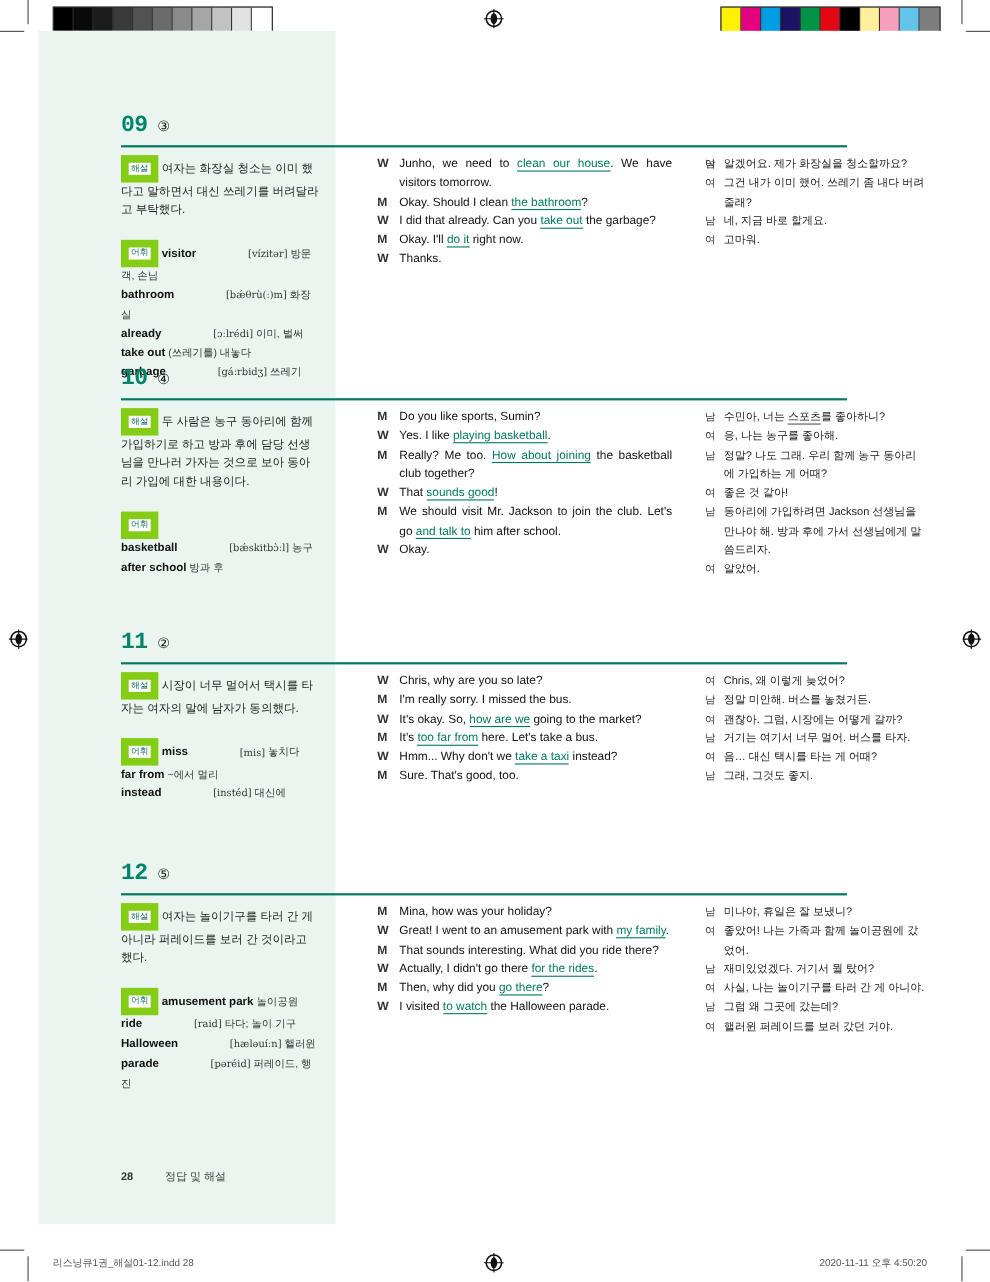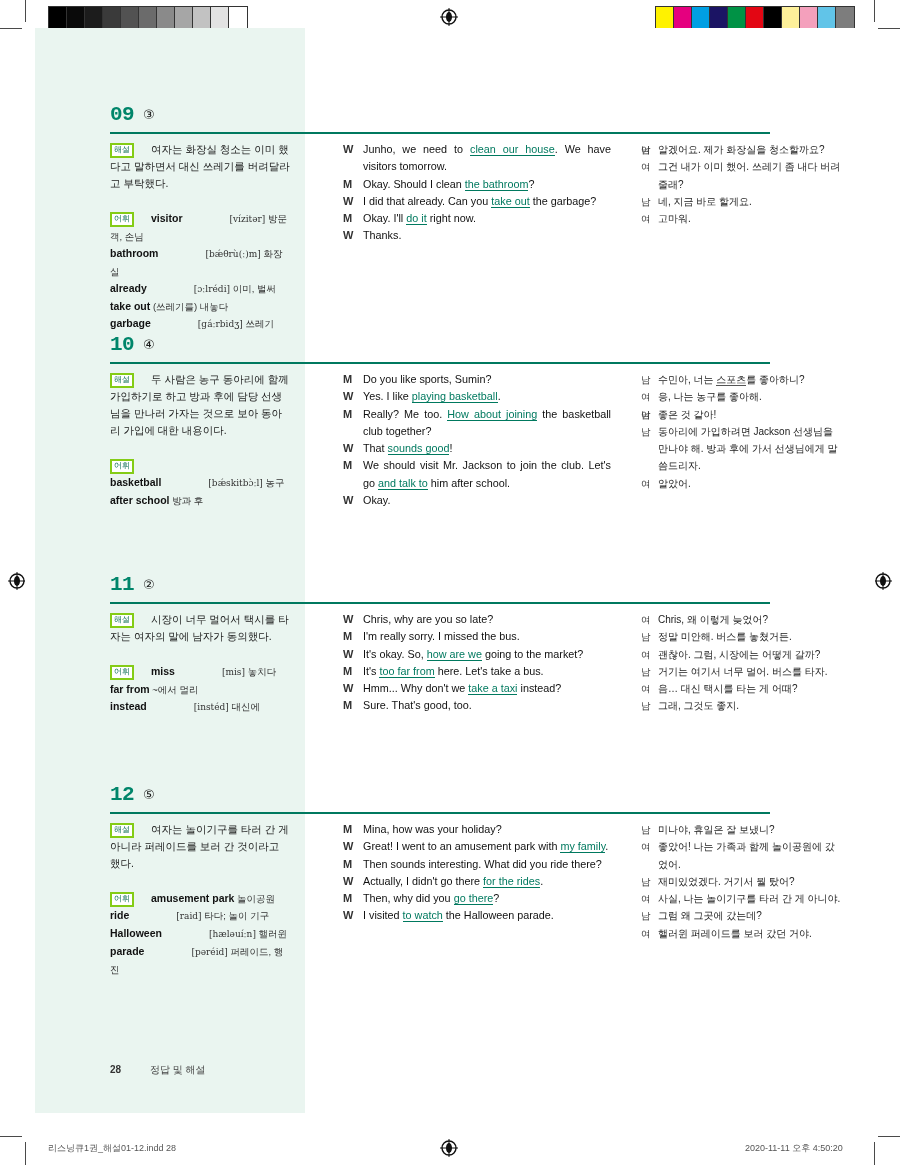--- a/index.html
+++ b/index.html
@@ -64,26 +64,26 @@
 
   .cols { position:absolute; left:0; top:38px; width:850px; }
 
   
   .col-left {
     position:absolute; left:85px; top:0; width:180px;
     font-size:10.5px; line-height:17px; color:#1a1a1a;
   }
   .tag {
     display:inline-block;
-    border:2px solid #84cc16;
+    border:7px solid #84cc16;
     color:#0d6e55;
     font-size:8px;
     padding:0px 2px 1px 2px;
     line-height:10px;
-    margin-right:17px;
+    margin-right:3px;
     vertical-align:1.5px;
     background:#ffffff;
     white-space:nowrap;
   }
   .expl-text { display:inline; }
   .vocab { margin-top:18px; font-size:10.5px; line-height:17px; }
   .vword { font-weight:bold; color:#111; }
   .vipa { font-size:9px; color:#333; font-family:"DejaVu Serif",serif;padding-left:47px; }
   .vkor { font-size:9.5px; color:#333; }
 
@@ -250,21 +250,21 @@
             <div class="line"><span class="spk">M</span><span>Do you like sports, Sumin?</span></div>
             <div class="line"><span class="spk">W</span><span>Yes. I like </span><span class="hl">playing basketball</span><span>.</span></div>
             <div class="line"><span class="spk">M</span><span>Really? Me too. </span><span class="hl">How about joining</span><span> the basketball club together?</span></div>
             <div class="line"><span class="spk">W</span><span>That </span><span class="hl">sounds good</span><span>!</span></div>
             <div class="line"><span class="spk">M</span><span>We should visit Mr. Jackson to join the club. Let's go </span><span class="hl">and talk to</span><span> him after school.</span></div>
             <div class="line"><span class="spk">W</span><span>Okay.</span></div>
           </div>
           <div class="col-right">
             <div class="kline"><span class="kspk">남</span><span>수민아, 너는 </span><span class="khl">스포츠</span><span>를 좋아하니?</span></div>
             <div class="kline"><span class="kspk">여</span><span>응, 나는 농구를 좋아해.</span></div>
-            <div class="kline"><span class="kspk">남</span></div>
+            <div class="kline"><span class="kspk">남</span><span>정말? 나도 그래. 우리 함께 농구 동아리에 가입하는 게 어때?</span></div>
             <div class="kline"><span class="kspk">여</span><span>좋은 것 같아!</span></div>
             <div class="kline"><span class="kspk">남</span><span>동아리에 가입하려면 Jackson 선생님을 만나야 해. 방과 후에 가서 선생님에게 말씀드리자.</span></div>
             <div class="kline"><span class="kspk">여</span><span>알았어.</span></div>
           </div>
         </div>
       </div>
       <div class="qblock" style="top: 545px;">
         <div class="qhead">
           <div class="qnum">11</div>
           <div class="qans">②</div>
@@ -309,21 +309,21 @@
             <div class="vocab">
               <div><span class="tag">어휘</span><span class="vword">amusement park</span><span class="vkor"> 놀이공원</span></div>
               <div><span class="vword">ride</span><span class="vipa">[raid]</span><span class="vkor"> 타다; 놀이 기구</span></div>
               <div><span class="vword">Halloween</span><span class="vipa">[hæləuíːn]</span><span class="vkor"> 핼러윈</span></div>
               <div><span class="vword">parade</span><span class="vipa">[pəréid]</span><span class="vkor"> 퍼레이드, 행진</span></div>
             </div>
           </div>
           <div class="col-mid">
             <div class="line"><span class="spk">M</span><span>Mina, how was your holiday?</span></div>
             <div class="line"><span class="spk">W</span><span>Great! I went to an amusement park with </span><span class="hl">my family</span><span>.</span></div>
-            <div class="line"><span class="spk">M</span><span>Then sounds interesting. What did you ride there?</span></div>
+            <div class="line"><span class="spk">M</span><span>That sounds interesting. What did you ride there?</span></div>
             <div class="line"><span class="spk">W</span><span>Actually, I didn't go there </span><span class="hl">for the rides</span><span>.</span></div>
             <div class="line"><span class="spk">M</span><span>Then, why did you </span><span class="hl">go there</span><span>?</span></div>
             <div class="line"><span class="spk">W</span><span>I visited </span><span class="hl">to watch</span><span> the Halloween parade.</span></div>
           </div>
           <div class="col-right">
             <div class="kline"><span class="kspk">남</span><span>미나야, 휴일은 잘 보냈니?</span></div>
             <div class="kline"><span class="kspk">여</span><span>좋았어! 나는 가족과 함께 놀이공원에 갔었어.</span></div>
             <div class="kline"><span class="kspk">남</span><span>재미있었겠다. 거기서 뭘 탔어?</span></div>
             <div class="kline"><span class="kspk">여</span><span>사실, 나는 놀이기구를 타러 간 게 아니야.</span></div>
             <div class="kline"><span class="kspk">남</span><span>그럼 왜 그곳에 갔는데?</span></div>

